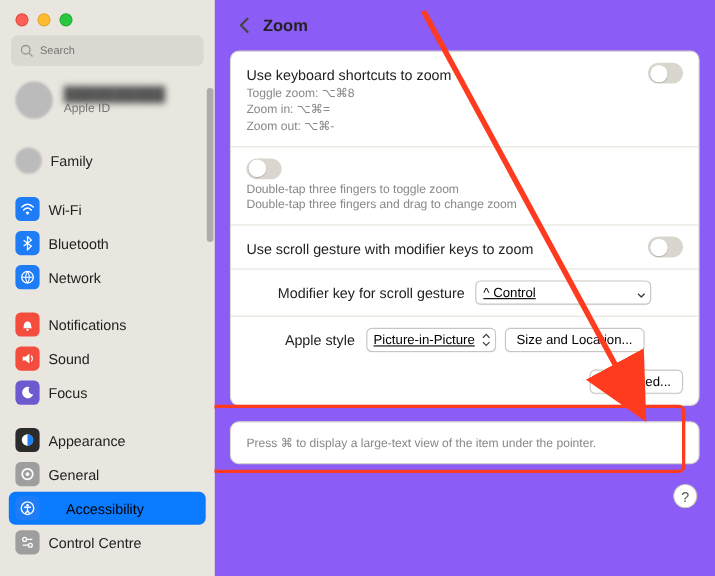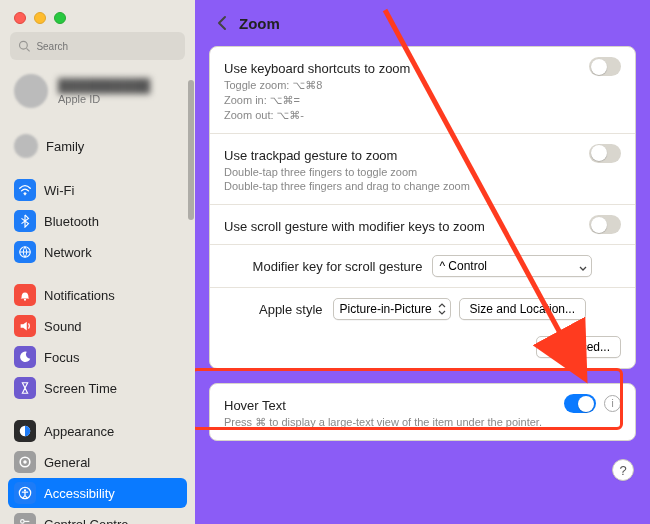--- a/index.html
+++ b/index.html
@@ -17,21 +17,21 @@
   .search-icon { width: 14px; height: 14px; opacity: 0.5; }
   .sb-list { flex: 1; overflow-y: auto; padding: 4px 8px 10px 8px; }
   .sb-user { display: flex; align-items: center; gap: 10px; padding: 4px 6px; border-radius: 6px; margin-bottom: 18px; }
   .avatar { width: 34px; height: 34px; border-radius: 50%; background: #bbb; filter: blur(1px); }
   .avatar-sm { width: 24px; height: 24px; border-radius: 50%; background: #bbb; filter: blur(1px); }
   .user-txt { display: flex; flex-direction: column; }
   .user-name { font-size: 13px; filter: blur(3px); color: #555; }
   .user-sub { font-size: 11px; color: #777; }
   .sb-item { display: flex; align-items: center; gap: 8px; padding: 4px 6px; border-radius: 6px; margin-top: 1px; cursor: default; }
   .sb-item.selected { background: #0a7aff; }
-  .sb-item.selected .sb-label { color: #ffffff; }
+  .sb-item.selected .sb-label { color: #000000; margin-left: 16px; }
   .sb-icon { width: 22px; height: 22px; border-radius: 5px; display: flex; align-items: center; justify-content: center; font-size: 13px; color: #fff; flex-shrink: 0; }
   .sb-label { font-size: 13px; color: #222; }
   .sb-gap { height: 12px; }
   .sb-scrollbar { position: absolute; right: 1px; top: 80px; width: 6px; height: 140px; background: rgba(0,0,0,0.25); border-radius: 3px; }
   
   .main { flex: 1; background: #8b5cf6; display: flex; flex-direction: column; }
   .header { display: flex; align-items: center; gap: 8px; padding: 14px 18px 10px 18px; }
   .back { width: 18px; height: 18px; display: flex; align-items: center; justify-content: center; cursor: default; }
   .title { font-size: 15px; font-weight: 600; color: #222; }
   .content { flex: 1; overflow-y: auto; padding: 4px 14px 14px 14px; position: relative; }
@@ -41,21 +41,21 @@
   .row-head { display: flex; align-items: flex-end; justify-content: space-between; }
   .row-title { font-size: 13px; color: #222; }
   .row-sub { font-size: 11px; color: #888; margin-top: 2px; line-height: 1.35; white-space: pre-line; }
   .row-inline { display: flex; align-items: center; justify-content: center; gap: 10px; }
   .toggle { width: 32px; height: 19px; border-radius: 10px; background: #d9d6ce; position: relative; flex-shrink: 0; }
   .toggle::after { content: ""; position: absolute; top: 1.5px; left: 2px; width: 16px; height: 16px; background: #fff; border-radius: 50%; box-shadow: 0 0.5px 1px rgba(0,0,0,0.3); }
   .toggle.on { background: #0a7aff; }
   .toggle.on::after { left: auto; right: 2px; }
   .select { background: #fff; border: 0.5px solid #c9c6bf; border-radius: 5px; font-size: 12px; padding: 2px 6px; display: flex; align-items: center; gap: 6px; height: 22px; box-shadow: 0 0.5px 0.5px rgba(0,0,0,0.08); }
   .select .spacer { flex: 1; }
-  .select.pop { padding-right: 4px; }
+  .select.pop { padding-right: 4px; text-decoration: underline; }
   .btn { background: #fff; border: 0.5px solid #c9c6bf; border-radius: 5px; font-size: 12px; padding: 2px 10px; height: 22px; display: flex; align-items: center; box-shadow: 0 0.5px 0.5px rgba(0,0,0,0.08); }
   .btn-row { display: flex; justify-content: flex-end; padding: 6px 14px 10px 0; }
   .info-circle { width: 17px; height: 17px; border: 1px solid #aaa; border-radius: 50%; display: flex; align-items: center; justify-content: center; font-size: 10px; color: #888; flex-shrink: 0; }
   .help-btn { width: 22px; height: 22px; background: #fff; border: 0.5px solid #c9c6bf; border-radius: 50%; display: flex; align-items: center; justify-content: center; font-size: 13px; color: #555; box-shadow: 0 0.5px 0.5px rgba(0,0,0,0.08); }
   .help-row { display: flex; justify-content: flex-end; padding: 4px 2px; }
   .highlight-box { position: absolute; border: 3px solid #ff3b1f; border-radius: 6px; pointer-events: none; }
   .arrow-svg { position: absolute; pointer-events: none; }
 </style>
 </head>
 <body>
@@ -135,28 +135,20 @@
             <div class="sb-label">Sound</div>
           </div>
           <div class="sb-item">
             <div class="sb-icon" style="background: rgb(110, 90, 207);">
               <svg width="14" height="14" viewBox="0 0 16 16">
                 <path d="M10 2 A6 6 0 1 0 14 10 A5 5 0 0 1 10 2 Z" fill="#fff"></path>
               </svg>
             </div>
             <div class="sb-label">Focus</div>
           </div>
-          <div class="sb-item">
-            <div class="sb-icon" style="background: rgb(110, 90, 207);">
-              <svg width="14" height="14" viewBox="0 0 16 16">
-                <path d="M5 2 L11 2 L8 8 L11 14 L5 14 L8 8 Z" fill="none" stroke="#fff" stroke-width="1.3"></path>
-              </svg>
-            </div>
-            <div class="sb-label">Screen Time</div>
-          </div>
           <div class="sb-gap"></div>
           <div class="sb-item">
             <div class="sb-icon" style="background: rgb(43, 43, 43);">
               <svg width="14" height="14" viewBox="0 0 16 16">
                 <circle cx="8" cy="8" r="6" fill="#fff"></circle>
                 <path d="M8 2 A6 6 0 0 1 8 14 Z" fill="#1e7cf7"></path>
               </svg>
             </div>
             <div class="sb-label">Appearance</div>
           </div>
@@ -211,21 +203,20 @@
           <div class="row-head">
             <div class="row-title">Use keyboard shortcuts to zoom</div>
             <div class="toggle"></div>
           </div>
           <div class="row-sub">Toggle zoom:  ⌥⌘8
 Zoom in:  ⌥⌘=
 Zoom out:  ⌥⌘-</div>
         </div>
         <div class="row">
           <div class="row-head">
-            <div class="row-title">Use trackpad gesture to zoom</div>
             <div class="toggle"></div>
           </div>
           <div class="row-sub">Double-tap three fingers to toggle zoom
 Double-tap three fingers and drag to change zoom</div>
         </div>
         <div class="row">
           <div class="row-head">
             <div class="row-title">Use scroll gesture with modifier keys to zoom</div>
             <div class="toggle"></div>
           </div>
@@ -256,27 +247,20 @@
         </div>
         <div class="btn-row">
           <div class="btn">
             <span>Advanced...</span>
           </div>
         </div>
       </div>
 
       <div class="card" id="hover-card">
         <div class="row">
-          <div class="row-head">
-            <div class="row-title">Hover Text</div>
-            <div style="display:flex;align-items:center;gap:8px">
-              <div class="toggle on"></div>
-              <div class="info-circle">i</div>
-            </div>
-          </div>
           <div class="row-sub">Press ⌘ to display a large-text view of the item under the pointer.</div>
         </div>
       </div>
 
       <div class="help-row">
         <div class="help-btn">
           <span>?</span>
         </div>
       </div>
 

